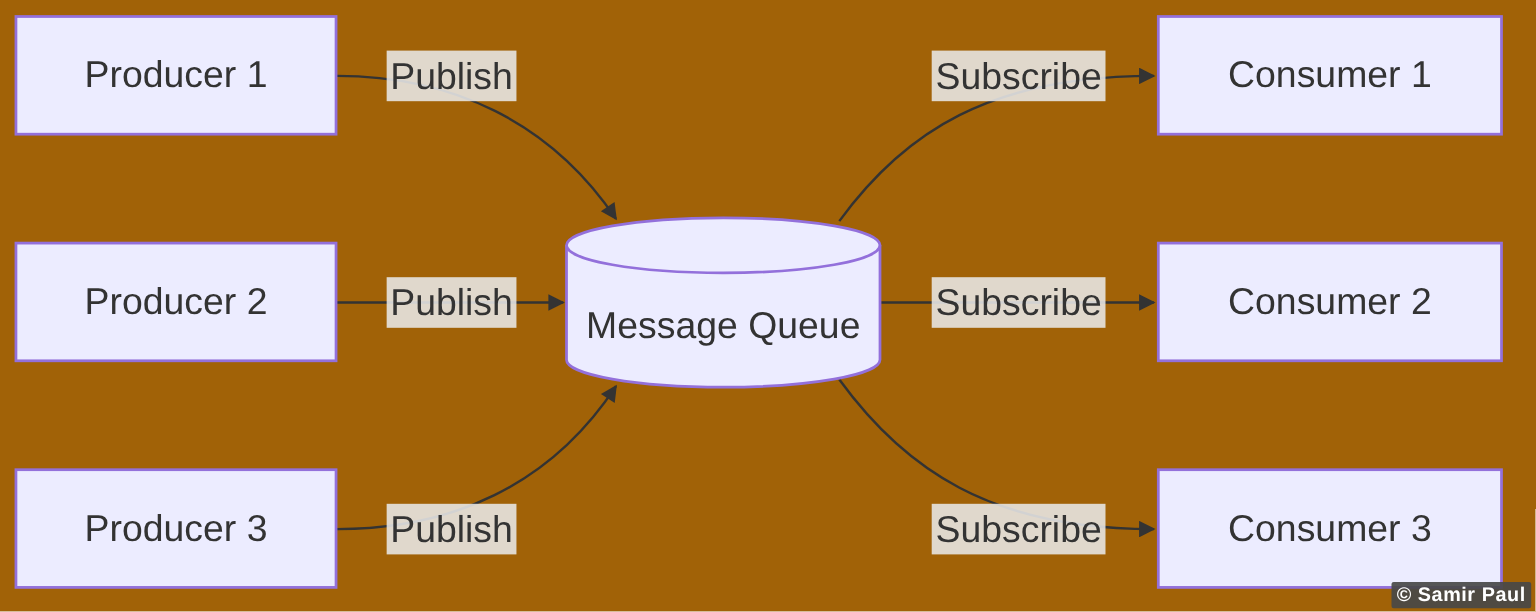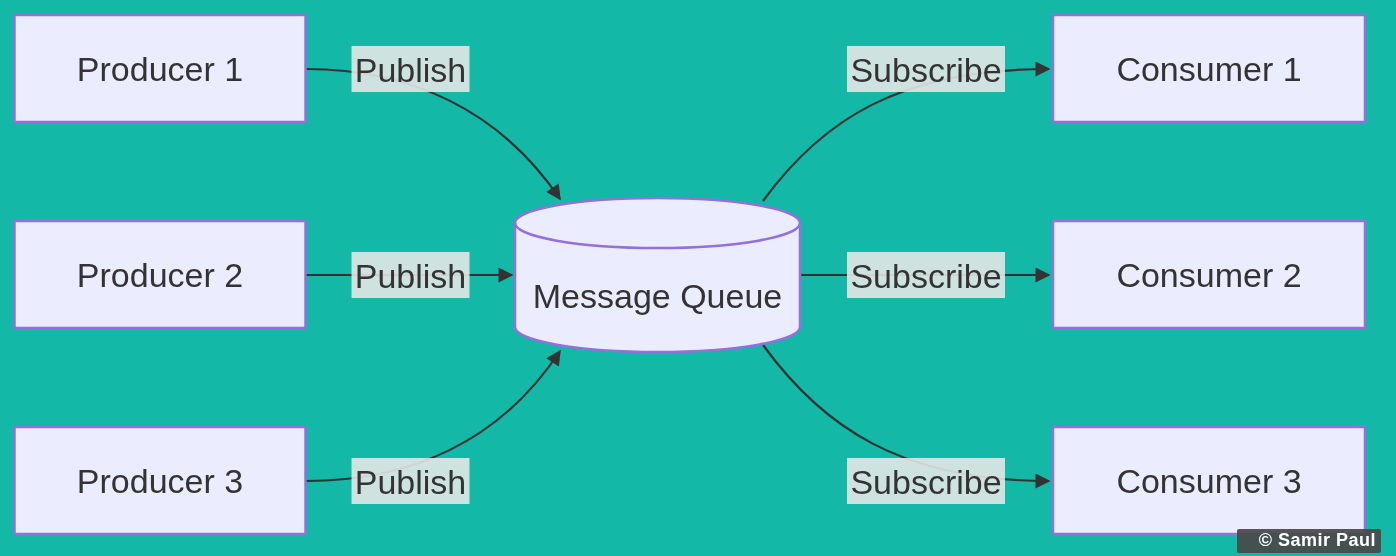--- a/index.html
+++ b/index.html
@@ -1,20 +1,20 @@
 <!DOCTYPE html>
 <html><head>
 <meta charset="utf-8">
 <style>
   html, body { margin: 0; padding: 0; background: #ffffff; }
   .canvas {
     position: relative;
     width: 1396px;
     height: 556px;
-    background: #14b8a6;
+    background: #a16207;
     overflow: hidden;
     font-family: "Liberation Sans", sans-serif;
   }
   svg { display: block; }
   .edge {
     fill: none;
     stroke: #333333;
     stroke-width: 2.2px;
   }
   .node-rect {
@@ -43,29 +43,29 @@
     fill-opacity: 0.88;
   }
   .edge-label-text {
     font-family: "Liberation Sans", sans-serif;
     font-size: 34px;
     fill: #333333;
     text-anchor: middle;
   }
   .watermark {
     position: absolute;
-    right: 15px;
+    right: 4px;
     bottom: 3px;
     background: rgba(72, 72, 72, 0.92);
     color: #ffffff;
     font-family: "Liberation Sans", sans-serif;
     font-weight: bold;
     font-size: 18px;
     line-height: 21px;
-    padding: 1px 5px 2px 22px;
+    padding: 1px 5px 2px 5px;
     border-radius: 2px;
     letter-spacing: 0.5px;
   }
 </style>
 </head>
 <body>
 
 <div class="canvas">
   <svg width="1396" height="556" viewBox="0 0 1396 556">
     <defs>

